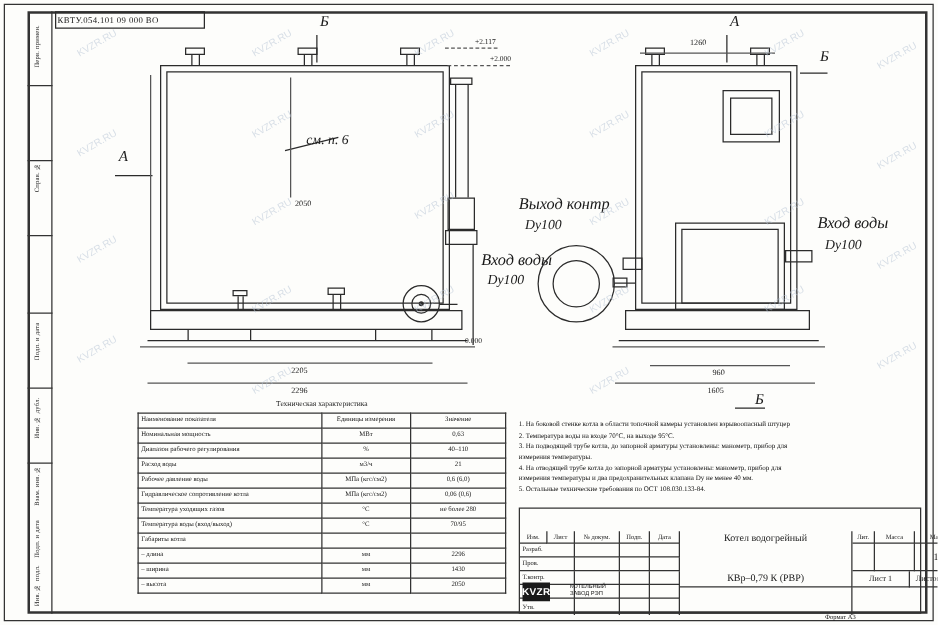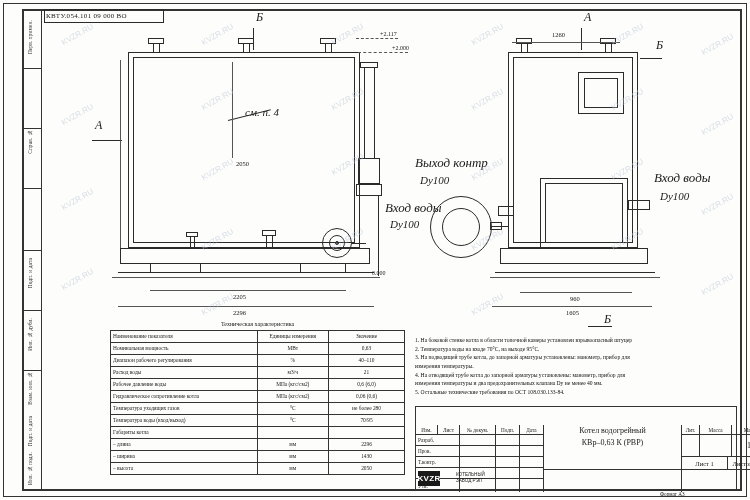--- a/index.html
+++ b/index.html
@@ -76,21 +76,21 @@
     font-size:6px;
   }
   
   .stamp{
     position:absolute;left:415px;top:406px;width:322px;height:85px;
     border:1px solid #333;box-sizing:border-box;font-size:5.2px;
   }
   .stamp .cellbox{position:absolute;border-right:1px solid #333;border-bottom:1px solid #333;box-sizing:border-box;}
   .logo{
     position:absolute;left:418px;top:466px;width:96px;height:24px;
-    display:flex;align-items:center;gap:16px;
+    display:flex;align-items:flex-start;gap:16px;
   }
   .logo .mark{
     width:22px;height:15px;background:#1a1a1a;color:#fff;
     font-size:8px;font-weight:bold;display:flex;align-items:center;justify-content:center;
     font-family:"Liberation Sans",sans-serif;letter-spacing:.3px;
   }
   .logo .txt{font-size:4.6px;line-height:1.25;font-family:"Liberation Sans",sans-serif;}
   .topcode{
     position:absolute;left:46px;top:12px;font-size:7px;letter-spacing:.3px;
   }
@@ -165,21 +165,21 @@
   <div class="box" style="left:356px;top:184px;width:26px;height:12px;"></div>
 
   <div class="dash-h" style="left:356px;top:38px;width:42px;"></div>
   <div class="lbl-s" style="left:380px;top:31px;font-size:6px;">+2.117</div>
   <div class="dash-h" style="left:358px;top:52px;width:50px;"></div>
   <div class="lbl-s" style="left:392px;top:45px;font-size:6px;">+2.000</div>
   <div class="lbl-s" style="left:372px;top:270px;font-size:6px;">0.000</div>
   <div class="ln vl" style="left:378px;top:196px;height:80px;"></div>
 
   <div class="ln hl" style="left:228px;top:120px;width:44px;transform:rotate(-14deg);transform-origin:left center;"></div>
-  <div class="lbl-i" style="left:245px;top:106px;font-size:11px;">см. п. 4</div>
+  <div class="lbl-i" style="left:245px;top:106px;font-size:11px;">см. п. 6</div>
 
   <div class="arrowtag" style="left:256px;top:10px;">Б</div>
   <div class="ln vl" style="left:253px;top:28px;height:22px;"></div>
   <div class="arrowtag" style="left:95px;top:118px;">А</div>
   <div class="ln hl" style="left:92px;top:140px;width:30px;"></div>
 
   <div class="ln vl thin" style="left:120px;top:60px;height:188px;"></div>
   <div class="ln vl thin" style="left:232px;top:62px;height:96px;"></div>
   <div class="lbl-s" style="left:236px;top:160px;font-size:6.5px;">2050</div>
   <div class="ln hl thin" style="left:150px;top:290px;width:196px;"></div>
@@ -339,23 +339,23 @@
     <div class="cellbox" style="left:0;top:61px;width:44px;height:11px;padding-left:2px;display:flex;align-items:center;">Н.контр.</div>
     <div class="cellbox" style="left:44px;top:61px;width:36px;height:11px;"></div>
     <div class="cellbox" style="left:80px;top:61px;width:24px;height:11px;"></div>
     <div class="cellbox" style="left:104px;top:61px;width:24px;height:11px;"></div>
 
     <div class="cellbox" style="left:0;top:72px;width:44px;height:13px;padding-left:2px;display:flex;align-items:center;border-bottom:none;">Утв.</div>
     <div class="cellbox" style="left:44px;top:72px;width:36px;height:13px;border-bottom:none;"></div>
     <div class="cellbox" style="left:80px;top:72px;width:24px;height:13px;border-bottom:none;"></div>
     <div class="cellbox" style="left:104px;top:72px;width:24px;height:13px;border-bottom:none;"></div>
 
-    <div class="cellbox" style="left:128px;top:18px;width:138px;height:45px;display:flex;flex-direction:column;align-items:center;justify-content:flex-start;font-size:8px;line-height:1.5;">
+    <div class="cellbox" style="left:128px;top:18px;width:138px;height:45px;display:flex;flex-direction:column;align-items:center;justify-content:space-between;font-size:8px;line-height:1.5;">
       <span>Котел водогрейный</span>
-      <span>КВр–0,63 К (РВР)</span>
+      <span>КВр–0,79 К (РВР)</span>
     </div>
     <div class="cellbox" style="left:128px;top:63px;width:138px;height:22px;border-bottom:none;"></div>
 
     <div class="cellbox" style="left:266px;top:18px;width:18px;height:10px;display:flex;align-items:center;justify-content:center;">Лит.</div>
     <div class="cellbox" style="left:284px;top:18px;width:32px;height:10px;display:flex;align-items:center;justify-content:center;">Масса</div>
     <div class="cellbox" style="left:316px;top:18px;width:44px;height:10px;display:flex;align-items:center;justify-content:center;border-right:none;">Масштаб</div>
 
     <div class="cellbox" style="left:266px;top:28px;width:18px;height:22px;"></div>
     <div class="cellbox" style="left:284px;top:28px;width:32px;height:22px;"></div>
     <div class="cellbox" style="left:316px;top:28px;width:44px;height:22px;display:flex;align-items:center;justify-content:center;font-size:8px;border-right:none;">1:15</div>

